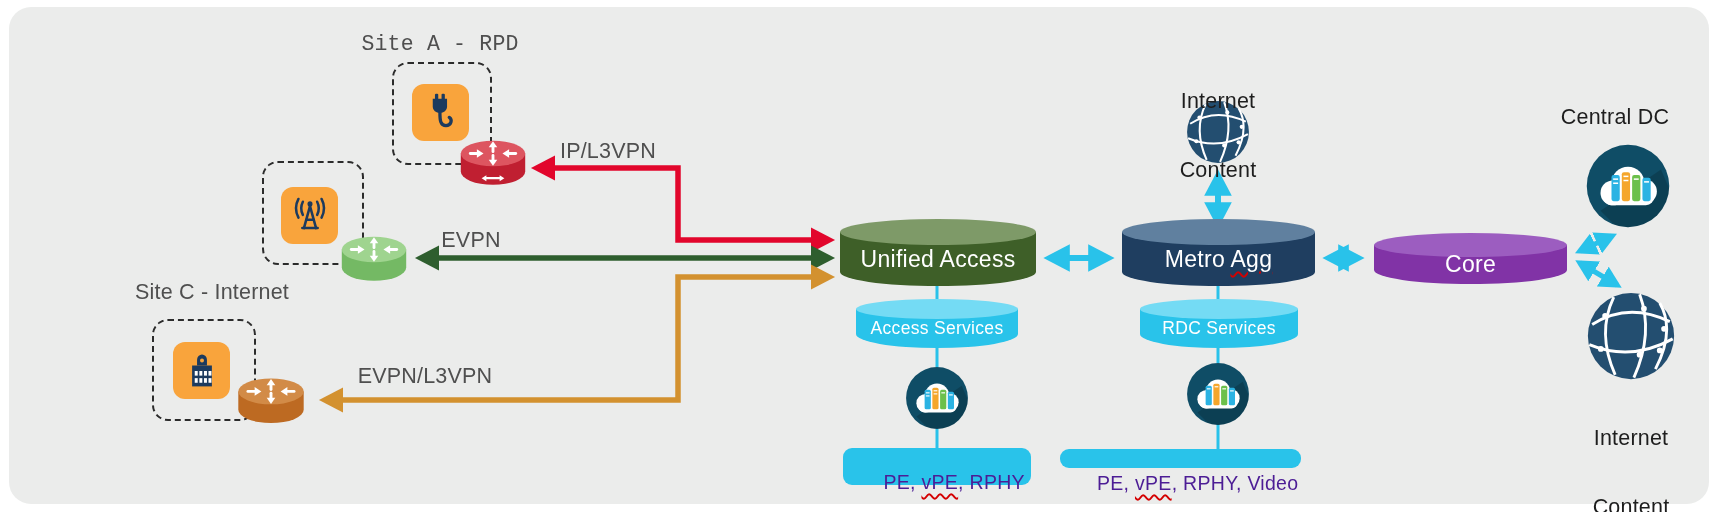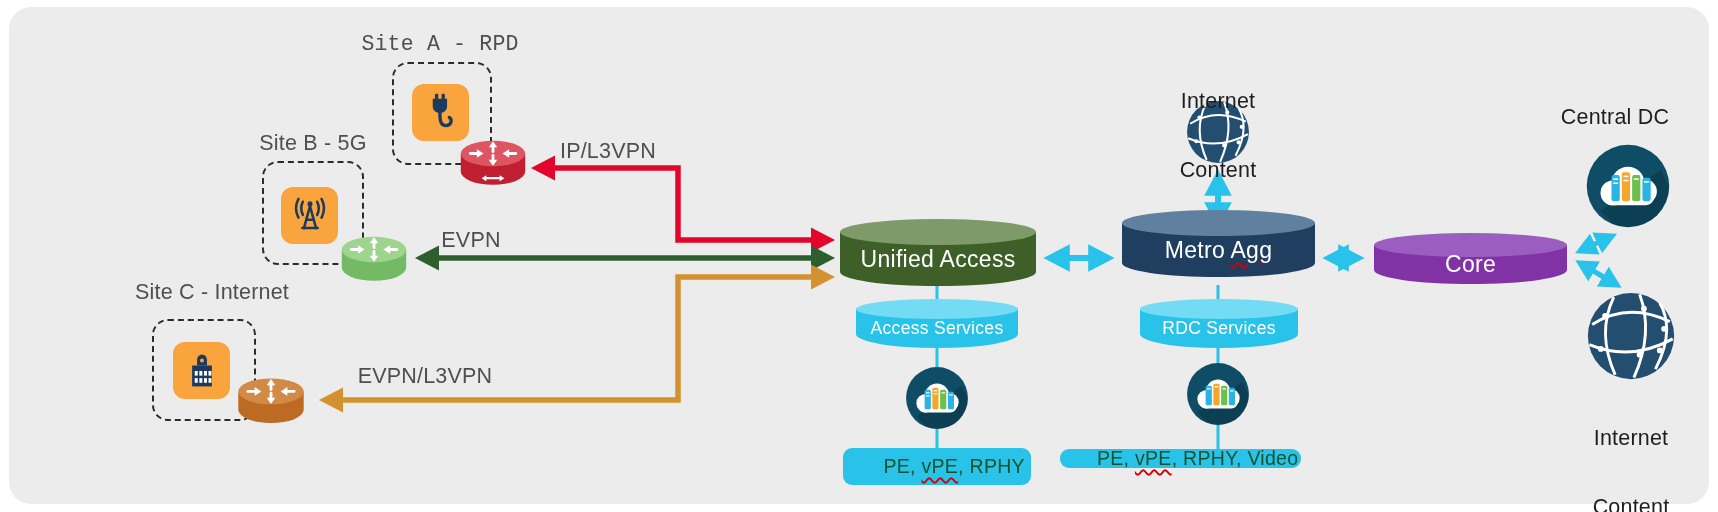--- a/index.html
+++ b/index.html
@@ -16,21 +16,21 @@
   .tile{position:absolute;z-index:3;width:57px;height:57px;border-radius:12px;
         background:#f9a43c;display:flex;align-items:center;justify-content:center;}
   .cyl{position:absolute;z-index:2;}
   .cyl .cap{position:absolute;left:0;top:0;width:100%;border-radius:50%;z-index:2;}
   .cyl .body{position:absolute;left:0;width:100%;bottom:0;
              border-radius:0 0 50% 50% / 0 0 14px 14px;z-index:1;}
   .cyl .clabel{position:absolute;inset:0;z-index:3;display:flex;align-items:center;
                justify-content:center;color:#fff;letter-spacing:.3px;}
   .parts{white-space:pre;}
   .cbox{position:absolute;z-index:2;background:#29c3ea;border-radius:9px;
-        display:flex;align-items:center;justify-content:center;color:#14532d;
+        display:flex;align-items:flex-start;justify-content:center;color:#4c1d95;
         font-size:19.5px;letter-spacing:.3px;}
   .sq{text-decoration-line:underline;text-decoration-style:wavy;
       text-decoration-color:#d40000;text-decoration-thickness:1.6px;
       text-underline-offset:3.5px;}
 </style>
 </head>
 <body>
 
 <div class="canvas">
   <div class="panel"></div>
@@ -98,21 +98,20 @@
     <g stroke="#fff" stroke-width="2.2" stroke-linecap="round">
       <line x1="31" y1="42" x2="45" y2="42"></line>
     </g>
     <g fill="#fff">
       <path d="M45,38.8 L45,45.2 L50,42 Z"></path>
         <path d="M31,38.8 L31,45.2 L26,42 Z"></path>
     </g>
   </svg>
   <div class="lbl" style="left:528px;top:139px;width:160px;">IP/L3VPN</div>
 
-  <div class="lbl" style="left:233px;top:131px;width:160px;">Site B - 5G</div>
   <div class="dashbox" style="left:262px;top:161px;width:98px;height:100px;"></div>
   <div class="tile" style="left:281px;top:187px;">
     <svg width="44" height="44" viewBox="0 0 40 40">
       <circle cx="20" cy="9" r="2.3" fill="#1c3a5e"></circle>
       <g stroke="#1c3a5e" stroke-width="2.3" fill="none" stroke-linecap="round">
         <path d="M20,11 L14.5,31"></path>
           <path d="M20,11 L25.5,31"></path>
         <path d="M16.7,23.5 L23.3,23.5"></path>
           <path d="M13,31 L27,31"></path>
         <path d="M13.5,7 Q10.5,13 13.5,19"></path>
@@ -238,21 +237,21 @@
     </g>
     <g fill="#fff">
       <circle cx="14" cy="18" r="2"></circle>
         <circle cx="41" cy="13" r="2"></circle>
         <circle cx="55" cy="27" r="2"></circle>
       <circle cx="11" cy="41" r="2"></circle>
         <circle cx="38" cy="45" r="2"></circle>
         <circle cx="52" cy="42" r="2"></circle>
     </g>
   </svg>
-  <div class="cyl" style="left:1122px;top:210px;width:193px;height:67px;">
+  <div class="cyl" style="left:1122px;top:219px;width:193px;height:67px;">
     <div class="cap" style="height:26px;background:#60809f;"></div>
     <div class="body" style="top:13px;background:#1f3e60;"></div>
     <div class="clabel" style="font-size:23px;padding-top:14px;">
       <span class="parts"><span>Metro </span><span class="sq">Agg</span></span>
     </div>
   </div>
   <div class="cyl" style="left:1140px;top:299px;width:158px;height:49px;">
     <div class="cap" style="height:20px;background:#74dbf4;"></div>
     <div class="body" style="top:10px;background:#29c3ea;"></div>
     <div class="clabel" style="font-size:17.5px;padding-top:10px;">RDC Services</div>

